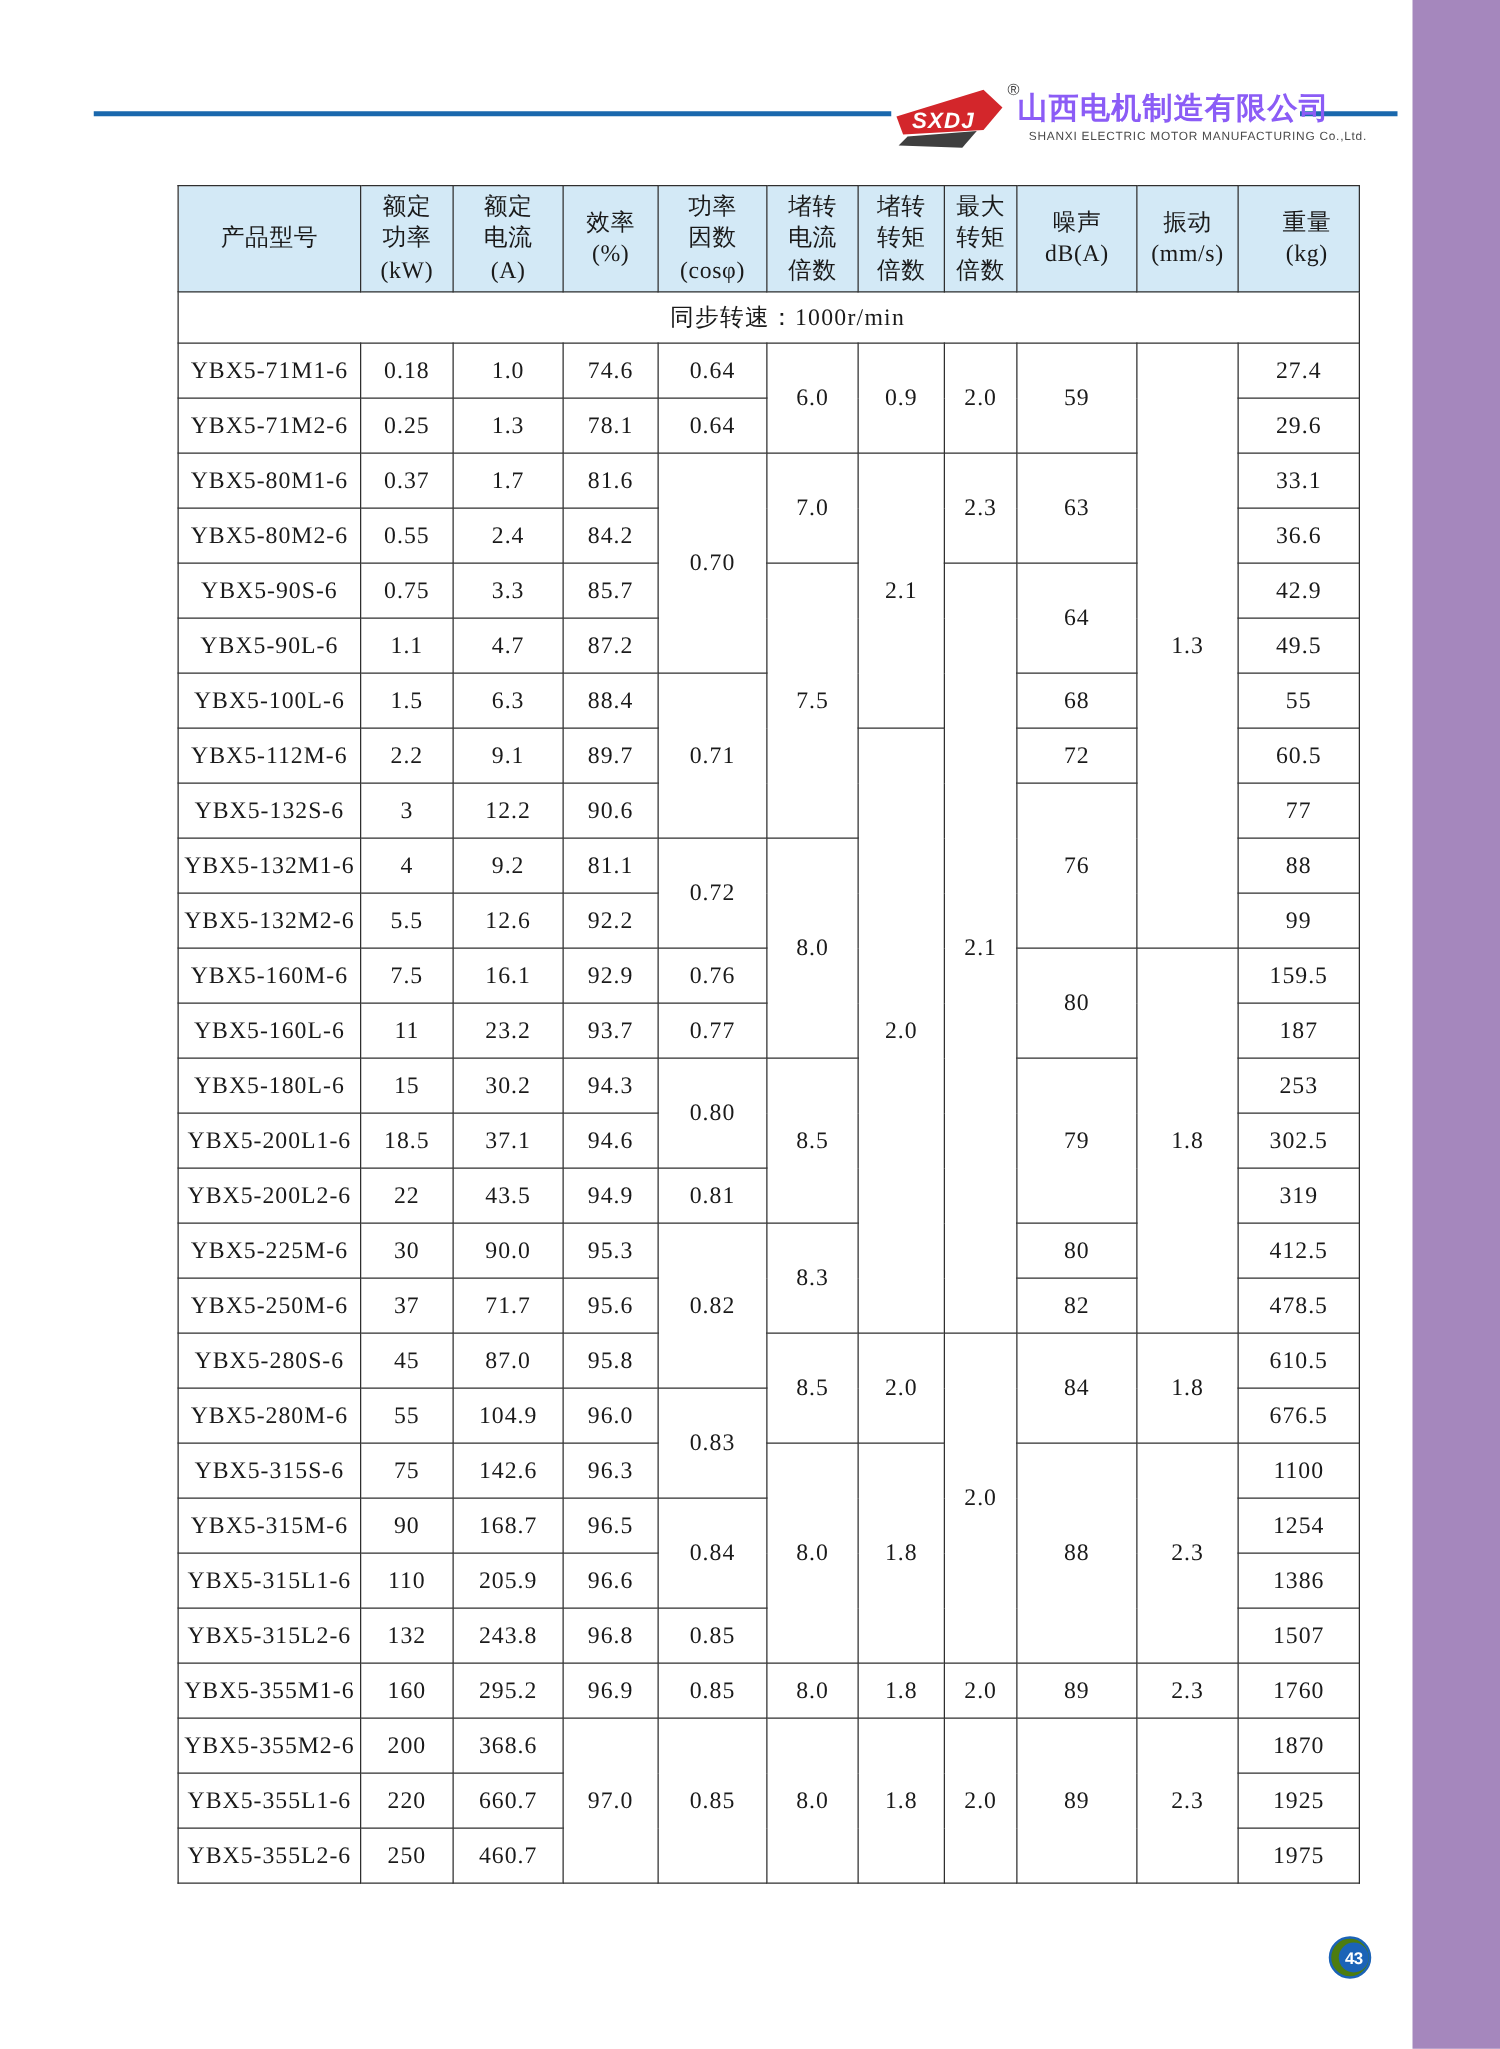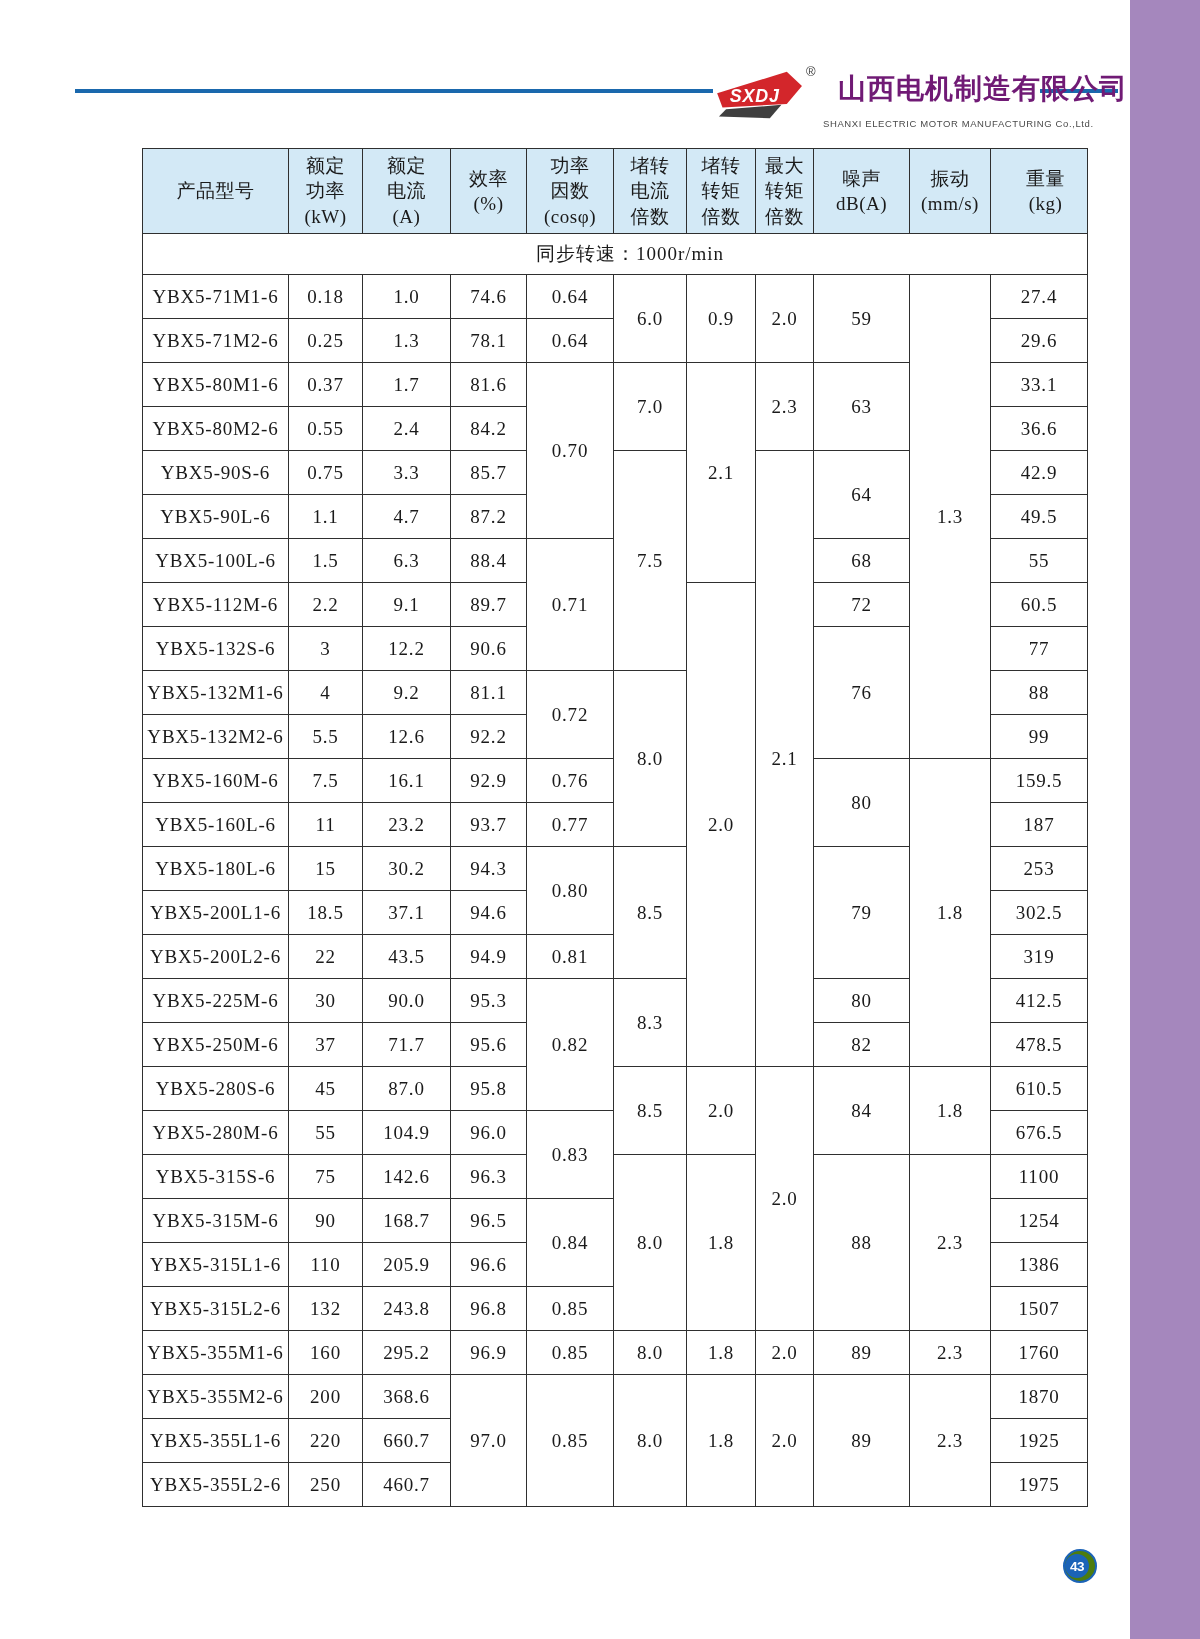--- a/index.html
+++ b/index.html
@@ -10,36 +10,36 @@
   
   .side-band{position:absolute;top:0;right:0;width:70px;height:1639px;background:#a587bd;}
   
   .rule{position:absolute;height:4px;background:#1a68ad;top:89px;}
   .rule.left{left:75px;width:638px;}
   .rule.right{left:1040px;width:78px;}
   
   .brand{position:absolute;left:714px;top:52px;width:410px;height:70px;}
   .brand svg{position:absolute;left:0;top:18px;}
   .reg{position:absolute;left:92px;top:12px;font-size:13px;color:#3c3c3c;font-family:"Liberation Sans",sans-serif;}
-  .company-cn{position:absolute;left:124px;top:18px;font-size:28px;font-weight:bold;letter-spacing:1px;color:#701a75;font-family:"Liberation Sans",sans-serif;white-space:nowrap;}
-  .company-en{position:absolute;left:109px;top:66px;font-size:9.5px;letter-spacing:0.6px;color:#4a4a4a;font-family:"Liberation Sans",sans-serif;white-space:nowrap;}
+  .company-cn{position:absolute;left:100px;top:18px;font-size:24px;font-weight:bold;letter-spacing:1px;color:#8b5cf6;font-family:"Liberation Sans",sans-serif;white-space:nowrap;}
+  .company-en{position:absolute;left:109px;top:52px;font-size:9.5px;letter-spacing:0.6px;color:#4a4a4a;font-family:"Liberation Sans",sans-serif;white-space:nowrap;}
   
   .tbl-wrap{position:absolute;left:142px;top:148px;}
   table{border-collapse:collapse;table-layout:fixed;width:921px;}
   th,td{border:1.6px solid #2f2f2f;text-align:center;vertical-align:middle;padding:0;}
   thead th{
     background:#d3e9f6;height:84px;font-weight:normal;font-size:19px;
     line-height:1.32;white-space:pre-line;letter-spacing:0.5px;
   }
   tbody td{height:43px;font-size:19px;letter-spacing:0.8px;}
   tr[data-name="subtitle-row"] td{height:40px;font-size:19px;letter-spacing:1px;background:#ffffff;padding-left:30px;}
   
   .page-badge{
     position:absolute;left:1063px;top:1549px;width:34px;height:34px;border-radius:50%;
-    border:2.5px solid #1b63b7;box-sizing:border-box;display:flex;align-items:center;justify-content:flex-start;background:#4d7c0f;
+    border:2.5px solid #1b63b7;box-sizing:border-box;display:flex;align-items:center;justify-content:flex-end;background:#4d7c0f;
   }
   .badge-inner{
     width:24px;height:24px;border-radius:50%;background:#1b63b7;color:#ffffff;
     display:flex;align-items:center;justify-content:center;
     font-size:13.5px;font-weight:bold;font-family:"Liberation Sans",sans-serif;letter-spacing:-0.5px;
   }
 </style>
 </head>
 <body data-name="catalog-page">
 

